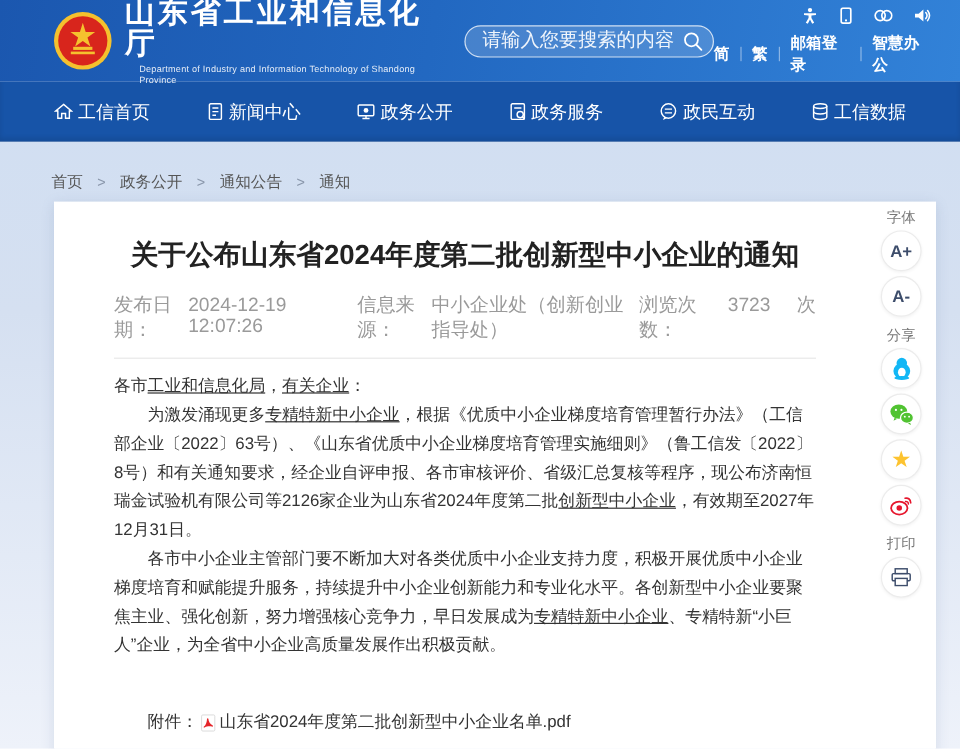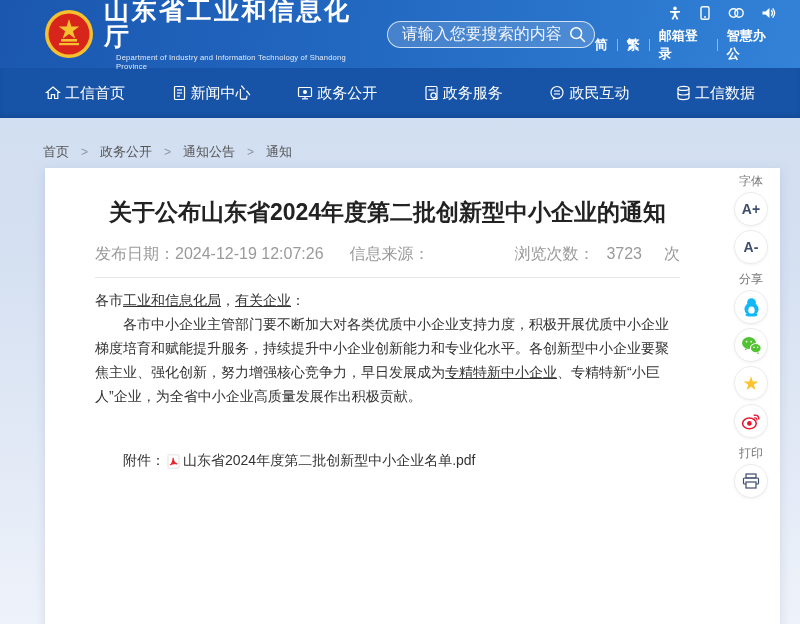--- a/index.html
+++ b/index.html
@@ -187,27 +187,29 @@
     <span class="crumb">通知</span>
   </div>
 
   <div class="card">
     <div class="art-title">关于公布山东省2024年度第二批创新型中小企业的通知</div>
 
     <div class="meta">
       <span>发布日期：</span>
       <span>2024-12-19 12:07:26</span>
       <span class="m-gap">信息来源：</span>
+      <span>中小企业处（创新创业指导处）</span>
       <span class="m-views">浏览次数：</span>
       <span>3723</span>
       <span class="m-unit">次</span>
     </div>
 
     <div class="body-text">
       <p class="para no-indent"><span>各市</span><span class="term">工业和信息化局</span><span>，</span><span class="term">有关企业</span><span>：</span></p>
+      <p class="para"><span>为激发涌现更多</span><span class="term">专精特新中小企业</span><span>，根据《优质中小企业梯度培育管理暂行办法》（工信部企业〔2022〕63号）、《山东省优质中小企业梯度培育管理实施细则》（鲁工信发〔2022〕8号）和有关通知要求，经企业自评申报、各市审核评价、省级汇总复核等程序，现公布济南恒瑞金试验机有限公司等2126家企业为山东省2024年度第二批</span><span class="term">创新型中小企业</span><span>，有效期至2027年12月31日。</span></p>
       <p class="para"><span>各市中小企业主管部门要不断加大对各类优质中小企业支持力度，积极开展优质中小企业梯度培育和赋能提升服务，持续提升中小企业创新能力和专业化水平。各创新型中小企业要聚焦主业、强化创新，努力增强核心竞争力，早日发展成为</span><span class="term">专精特新中小企业</span><span>、专精特新“小巨人”企业，为全省中小企业高质量发展作出积极贡献。</span></p>
     </div>
 
     <div class="attachment">
       <span>附件：</span>
       <span class="attach-link">
         <svg width="13" height="15" viewBox="0 0 13 15">
           <rect x="1" y="0.8" width="11" height="13.4" rx="1" fill="#fff" stroke="#d9d9d9" stroke-width="0.8"></rect>
           <path d="M3 10.5 C4.6 9.2 5.4 6.8 5.5 4.2 C5.5 3.2 6.6 3.2 6.7 4.2 C6.8 6 7.9 8.4 10 9.3 C11 9.7 10.6 10.7 9.6 10.5 C7.6 10.1 5.3 10.2 3.6 11.2 C2.8 11.6 2.4 11 3 10.5 Z" fill="#e5252a"></path>
         </svg>

